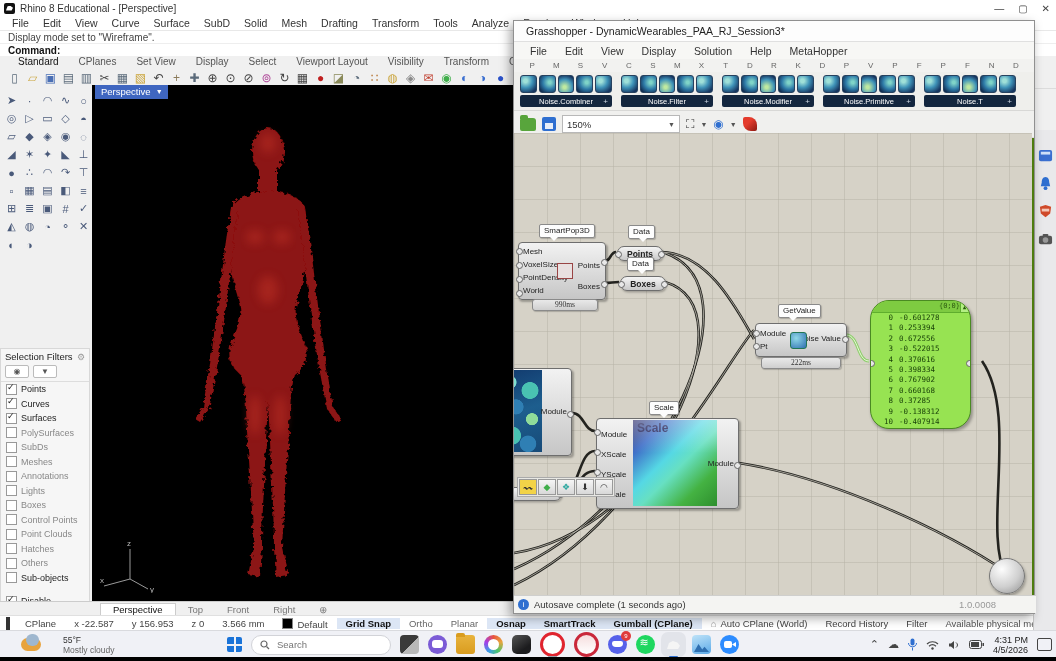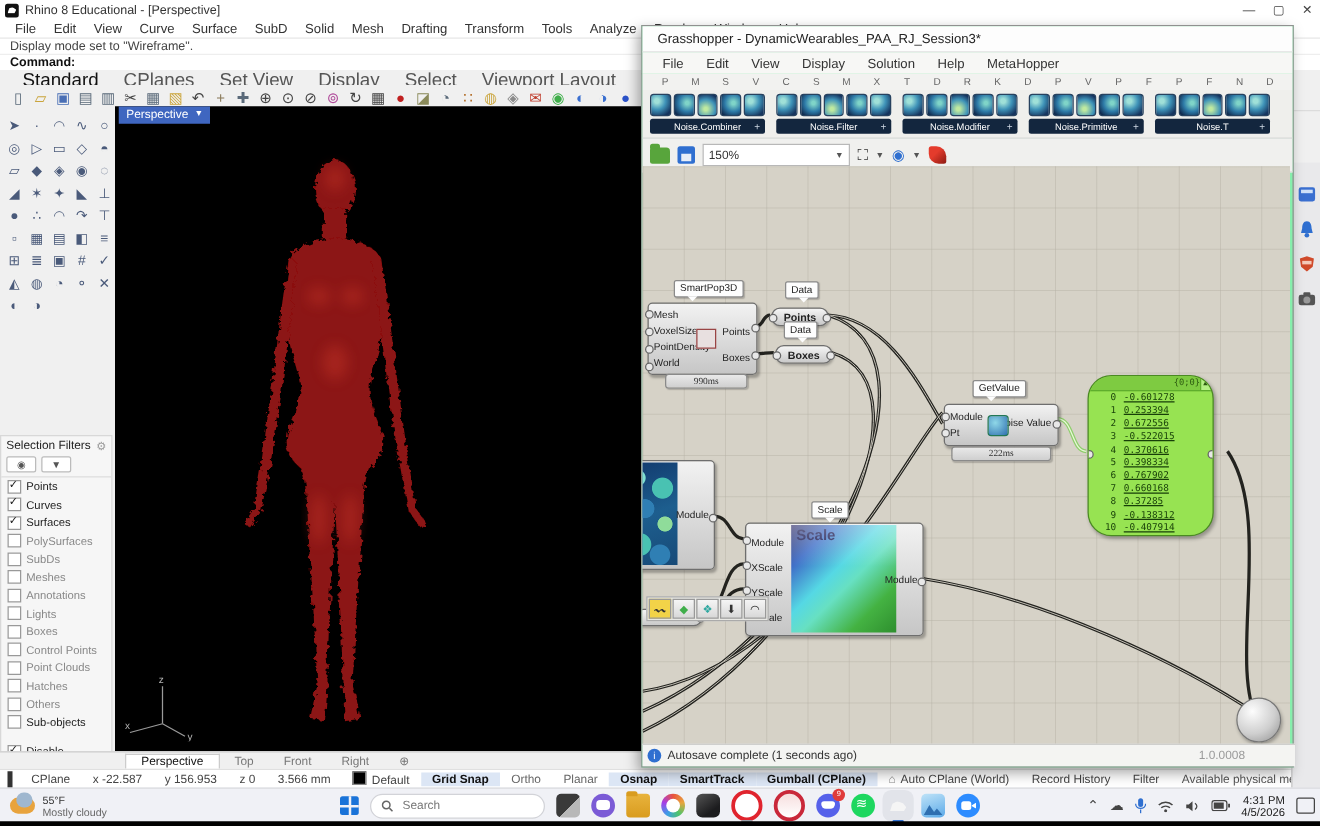--- a/index.html
+++ b/index.html
@@ -12,21 +12,21 @@
     display:flex;align-items:center;font-size:10px;color:#333;}
   .r-appicon{width:11px;height:11px;margin:0 5px 0 4px;background:#111;border-radius:2px;position:relative;}
   .r-appicon::after{content:"";position:absolute;left:2px;top:3px;width:7px;height:5px;background:#fff;clip-path:polygon(0 100%,20% 20%,55% 0,100% 45%,80% 100%);}
   .capbtns{position:absolute;right:6px;top:0;height:16px;display:flex;gap:14px;align-items:center;color:#444;font-size:10px;}
   .r-menubar{left:0;top:16px;width:1056px;height:14px;background:#fff;display:flex;align-items:center;padding-left:6px;gap:2px;}
   .rmenu{font-size:10.5px;color:#333;padding:0 6px;cursor:default;}
   .r-cmd{left:0;top:30px;width:1056px;height:13px;background:#fff;border-top:1px solid #e8e8e8;font-size:10px;color:#444;padding:1px 0 0 8px;}
   .r-cmd2{left:0;top:43px;width:1056px;height:13px;background:#fff;border-top:1px solid #eee;border-bottom:1px solid #ddd;
     font-size:10px;color:#111;font-weight:bold;padding:1px 0 0 8px;}
   .r-tabs{left:0;top:56px;width:1056px;height:12px;background:#f0f0f0;display:flex;gap:0;padding-left:8px;}
-  .rtab{font-size:15px;color:#555;padding:0 10px;}
+  .rtab{font-size:10px;color:#555;padding:0 10px;}
   .rtab.active{color:#111;}
   .r-toolbar{left:0;top:68px;width:1056px;height:20px;background:#f0f0f0;display:flex;align-items:center;gap:1px;padding-left:6px;border-bottom:1px solid #dcdcdc;}
   .ricon{width:17px;height:17px;display:flex;align-items:center;justify-content:center;font-size:12px;color:#3c4a5a;}
   
   .r-palette{left:0;top:88px;width:90px;height:260px;background:#f0f0f0;display:grid;
     grid-template-columns:repeat(5,17px);grid-auto-rows:17px;gap:1px;padding:4px 0 0 3px;}
   .picon{display:flex;align-items:center;justify-content:center;font-size:11px;color:#4a5a7a;}
   
   .sf-panel{left:0;top:348px;width:88px;height:252px;background:#f6f6f6;border:1px solid #d8d8d8;font-size:9px;color:#333;}
   .sf-title{display:flex;justify-content:space-between;align-items:center;padding:2px 4px;font-size:9.5px;color:#222;}
@@ -48,21 +48,21 @@
   .vtab.active{background:#fff;color:#111;border:1px solid #ccc;border-bottom:none;}
   .r-status{left:0;top:615px;width:1056px;height:15px;background:#fff;display:flex;align-items:center;font-size:9.5px;color:#444;gap:0;border-top:1px solid #e0e0e0;}
   .st{padding:0 9px;white-space:nowrap;}
   .st.tog{font-weight:bold;color:#111;}
   .st.tog.on{background:#dce6f5;}
   .st.tog.off{font-weight:normal;color:#666;background:none;}
   .sw{width:9px;height:9px;background:#000;border:1px solid #888;display:inline-block;margin-right:4px;vertical-align:-1px;}
   .boxicon{width:10px;height:10px;border:2px solid #333;margin:0 6px;}
 
   
-  .gh{left:513px;top:20px;width:520px;height:592px;background:#86efac;border:1px solid #909090;box-shadow:-3px 4px 10px rgba(0,0,0,.35);}
+  .gh{left:513px;top:20px;width:520px;height:592px;background:#4d7c0f;border:1px solid #909090;box-shadow:-3px 4px 10px rgba(0,0,0,.35);}
   .gh-title{height:20px;background:#fdfdfd;border-bottom:1px solid #e0e0e0;display:flex;align-items:center;font-size:10.5px;color:#222;padding-left:12px;}
   .gh-menu{height:17px;background:#f7f7f5;display:flex;align-items:center;gap:2px;padding-left:8px;}
   .ghm{font-size:10.5px;color:#333;padding:0 8px;}
   .gh-letters{height:13px;display:flex;align-items:center;padding:0 6px;background:#f2f2f0;}
   .ghl{flex:1;text-align:center;font-size:8px;color:#666;}
   .gh-ribbon{height:36px;background:#efefec;border-bottom:1px solid #d8d8d6;display:flex;gap:5px;padding:2px 2px 0 4px;overflow:hidden;}
   .ggroup{width:96px;flex:none;display:flex;flex-direction:column;}
   .gtiles{display:flex;gap:2px;padding:1px 2px;}
   .gtile{width:16px;height:16px;border-radius:3px;border:1px solid #27425f;
      background:radial-gradient(circle at 30% 30%,#9fe0d8 12%,#3f93b8 45%,#16355f 85%);}
@@ -96,21 +96,21 @@
   .nub{position:absolute;width:5px;height:5px;border:1px solid #666;background:#e8e8e8;border-radius:50%;}
   .timebar{position:absolute;background:linear-gradient(#e9e9e9,#cfcfcf);border:1px solid #8a8a8a;border-radius:3px;
     font-size:7.5px;color:#333;text-align:center;line-height:9px;box-shadow:1px 1px 1px rgba(0,0,0,.2);font-family:Liberation Serif, serif;}
   .io{position:absolute;font-size:8px;color:#222;}
   .gpanel{position:absolute;background:#97e352;border:1px solid #4a8a22;border-radius:3px;box-shadow:1.5px 2px 3px rgba(0,0,0,.3);overflow:hidden;}
   .gpanel-h{height:11px;background:#7ecb41;border-bottom:1px solid #5fae2d;font-family:"DejaVu Sans Mono",monospace;
     font-size:7px;color:#2c5a10;text-align:right;padding-right:10px;line-height:11px;position:relative;}
   .gpanel-h .sb{position:absolute;right:1px;top:1px;width:7px;height:9px;background:#b4ef84;border:1px solid #5fae2d;font-size:6px;line-height:8px;text-align:center;color:#2c5a10;}
   .gprow{display:flex;font-family:"DejaVu Sans Mono",monospace;font-size:7.5px;color:#173f08;line-height:10.4px;}
   .gprow .idx{width:22px;text-align:right;flex:none;}
-  .gprow .val{padding-left:6px;text-decoration:underline;}
+  .gprow .val{padding-left:6px;}
   .scalebox{position:absolute;border-radius:0;
     background:linear-gradient(135deg,#262360 0%,#3f6fc8 20%,#55d8e4 42%,#67e0c2 55%,#44b242 78%,#2e8f2e 100%);}
   .scalebox::after{content:"";position:absolute;left:0;top:0;right:0;height:38%;background:linear-gradient(rgba(255,255,255,.38),rgba(255,255,255,0));}
   .scaletitle{position:absolute;left:4px;top:1px;font-size:12px;font-weight:bold;color:#10104a;}
   .noisebox{position:absolute;background:
     radial-gradient(circle at 20% 15%,#7fe0d0 0 8%,transparent 9%),
     radial-gradient(circle at 70% 25%,#49c2b2 0 12%,transparent 13%),
     radial-gradient(circle at 35% 45%,#2f7fb4 0 14%,transparent 15%),
     radial-gradient(circle at 75% 60%,#8fdc9a 0 10%,transparent 11%),
     radial-gradient(circle at 25% 80%,#49c2b2 0 12%,transparent 13%),
@@ -143,26 +143,26 @@
   .face{position:absolute;left:21px;top:12px;width:22px;height:30px;background:#bb8f74;border-radius:46% 46% 42% 48%;}
   .phones{position:absolute;left:12px;top:2px;width:40px;height:22px;border:4px solid #141414;border-bottom:none;border-radius:20px 20px 0 0;}
   .cup{position:absolute;top:20px;width:9px;height:14px;background:#101010;border-radius:3px;}
   .torso{position:absolute;left:2px;top:52px;width:60px;height:40px;background:#141414;border-radius:40% 40% 0 0;}
   .chain{position:absolute;left:24px;top:58px;width:16px;height:8px;border:1px solid #cfcfcf;border-top:none;border-radius:0 0 8px 8px;}
   .camlabel{position:absolute;left:0px;bottom:6px;background:rgba(30,30,30,.55);color:#fff;font-size:10.5px;padding:2px 8px 3px 8px;border-radius:0 3px 3px 0;}
 
   
   .taskbar{left:0;top:630px;width:1056px;height:27px;background:#f0f1f6;border-top:1px solid #d9dade;display:flex;align-items:center;z-index:50;}
   .blackstrip{left:0;top:657px;width:1056px;height:4px;background:#000;z-index:50;}
-  .weather{display:flex;align-items:center;gap:6px;padding-left:8px;width:150px;}
+  .weather{display:flex;align-items:center;gap:22px;padding-left:21px;width:150px;}
   .wcloud{width:20px;height:13px;background:#e8a33d;border-radius:8px;position:relative;}
   .wcloud::after{content:"";position:absolute;left:5px;top:-4px;right:2px;height:12px;background:#9fb7cf;border-radius:8px;}
   .wtxt{font-size:8.5px;color:#333;line-height:10px;}
   .wtxt .sub{color:#666;}
-  .centerbar{display:flex;align-items:center;gap:9px;margin-left:114px;}
+  .centerbar{display:flex;align-items:center;gap:9px;margin-left:56px;}
   .winbtn{width:15px;height:15px;background:conic-gradient(#1a73d8 0 25%,#1a73d8 0 50%,#1a73d8 0 75%,#1a73d8 0);position:relative;border-radius:2px;}
   .winbtn::after{content:"";position:absolute;left:6.5px;top:0;width:2px;height:15px;background:#f0f1f6;}
   .winbtn::before{content:"";position:absolute;top:6.5px;left:0;height:2px;width:15px;background:#f0f1f6;z-index:1;}
   .search{width:130px;height:18px;background:#fff;border:1px solid #d2d3d8;border-radius:10px;display:flex;align-items:center;gap:5px;padding-left:8px;}
   .search input{border:none;outline:none;font-size:9.5px;color:#555;width:90px;background:transparent;font-family:"Liberation Sans",sans-serif;}
   .tbicon{width:19px;height:19px;position:relative;border-radius:4px;flex:none;}
   .tbicon.openul::after{content:"";position:absolute;left:5px;bottom:-4px;width:9px;height:2.5px;background:#9aa0aa;border-radius:2px;}
   .tbicon.activechip{box-shadow:0 0 0 3px #e2e4ea;background:#e2e4ea;}
   .tbicon.activechip::after{background:#2f6fd0;}
   .i-taskview{background:linear-gradient(135deg,#3a3a3a 55%,#b8b8b8 55%);border-radius:4px;}

